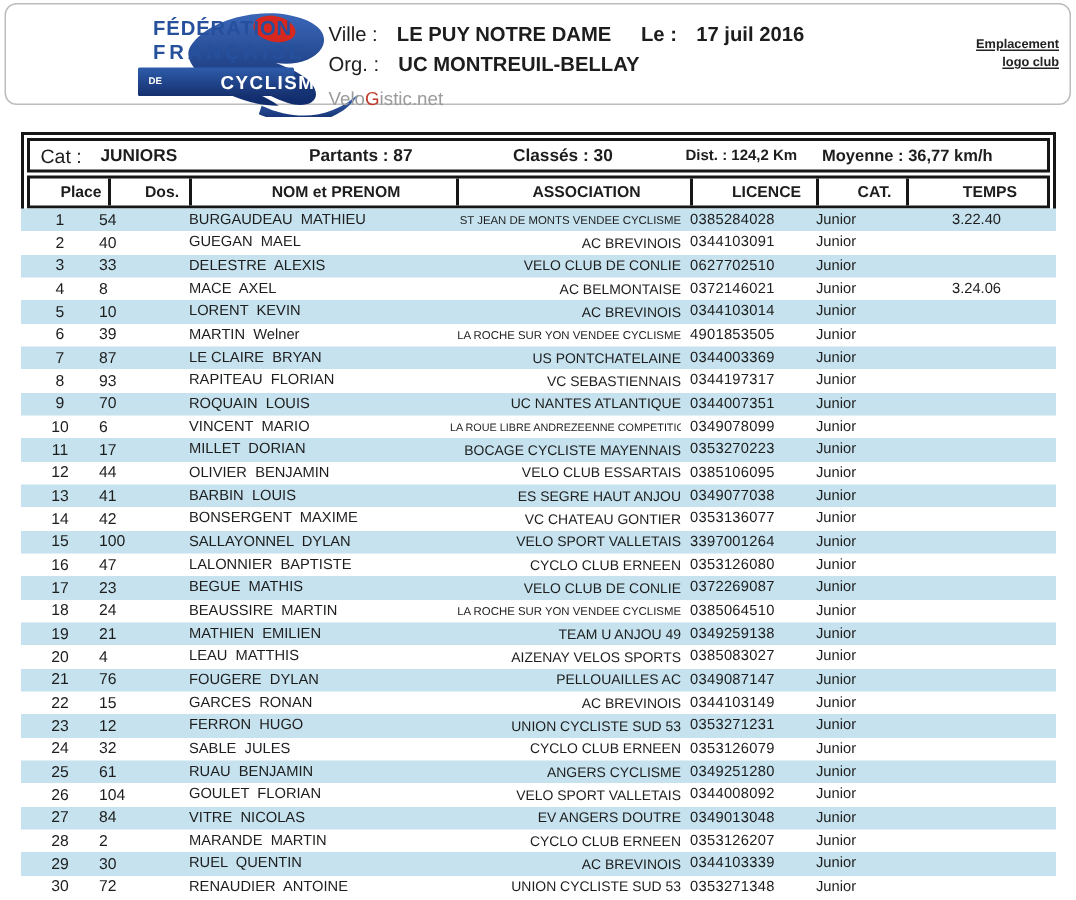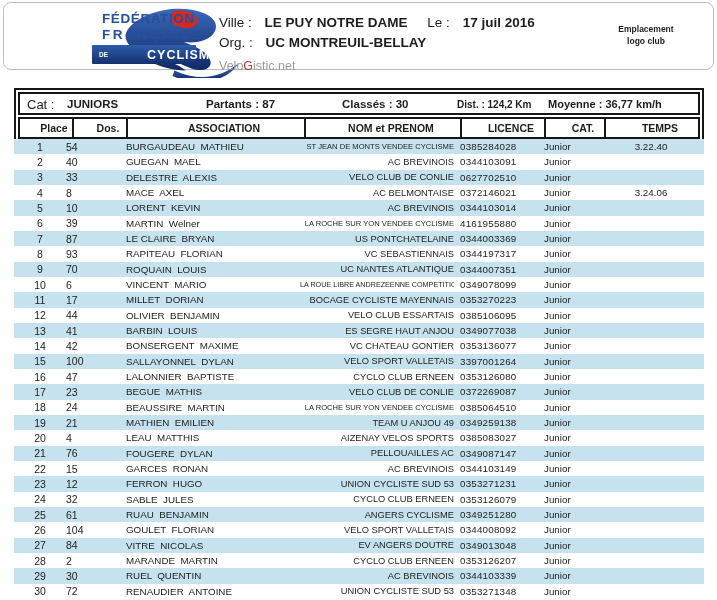--- a/index.html
+++ b/index.html
@@ -21,25 +21,25 @@
   .logo-bar{margin-top:3px;margin-left:-10px;width:104px;height:19px;
     background:linear-gradient(180deg,#2e5cab,var(--logo-bar-dark));
     display:flex;align-items:center;padding-left:7px;border-radius:1px;gap:36px;}
   .logo-de{font-size:6.5px;font-weight:700;color:#fff;margin-right:3px;line-height:1;}
   .logo-cyc{font-size:12.5px;font-weight:700;color:#fff;letter-spacing:1px;}
   .swoosh{position:absolute;left:112px;top:3px;width:132px;height:72px;}
   .meta{position:absolute;left:215px;top:12px;font-size:13.5px;white-space:nowrap;}
   .meta-line{margin-bottom:5px;}
   .meta-label{font-weight:400;}
   .meta-value{font-weight:700;margin-left:9px;}
-  .date-label{margin-left:16px;font-weight:400;margin-top:16px;}
+  .date-label{margin-left:16px;font-weight:700;margin-top:16px;}
   .watermark{position:absolute;left:215px;top:56px;font-size:12.5px;color:var(--watermark-gray);}
   .watermark .g{color:var(--watermark-red);}
-  .emplacement{position:absolute;left:582px;top:21px;width:120px;text-align:center;
-    font-size:8.5px;font-weight:700;line-height:1.4;color:#222;}
+  .emplacement{position:absolute;left:582px;top:21px;width:120px;text-align:right;
+    font-size:8.5px;font-weight:700;line-height:1.4;color:#222;text-decoration:underline;}
 
   
   .head-block{position:absolute;left:14px;top:88px;width:690px;
     border:2px solid var(--border-black);padding:2px;background:#fff;}
   .cat-bar{position:relative;border:2px solid var(--border-black);height:23px;margin-bottom:2px;}
   .cat-bar span{position:absolute;top:50%;transform:translateY(-50%);white-space:nowrap;}
   .cat-label{left:7px;font-size:13px;font-weight:400;}
   .cat-value{left:47px;font-size:11.5px;font-weight:700;}
   .s-partants{left:186px;font-size:11.5px;font-weight:700;}
   .s-classes{left:322px;font-size:11.5px;font-weight:700;}
@@ -115,22 +115,22 @@
       <span class="cat-label">Cat :</span>
       <span class="cat-value">JUNIORS</span>
       <span class="s-partants">Partants : 87</span>
       <span class="s-classes">Classés : 30</span>
       <span class="s-dist">Dist. : 124,2 Km</span>
       <span class="s-moyenne">Moyenne : 36,77 km/h</span>
     </div>
     <div class="col-head">
       <div class="hcell">Place</div>
       <div class="hcell">Dos.</div>
+      <div class="hcell">NOM et PRENOM</div>
       <div class="hcell">ASSOCIATION</div>
-      <div class="hcell">NOM et PRENOM</div>
       <div class="hcell">LICENCE</div>
       <div class="hcell">CAT.</div>
       <div class="hcell">TEMPS</div>
     </div>
   </div>
 
   <div class="rows" id="rows">
       <div class="row alt">
       <div class="c-place">1</div>
       <div class="c-dos">54</div>
@@ -174,21 +174,21 @@
       <div class="c-assoc">AC BREVINOIS</div>
       <div class="c-lic">0344103014</div>
       <div class="c-cat">Junior</div>
       <div class="c-time"></div>
     </div>
       <div class="row">
       <div class="c-place">6</div>
       <div class="c-dos">39</div>
       <div class="c-name">MARTIN  Welner</div>
       <div class="c-assoc small">LA ROCHE SUR YON VENDEE CYCLISME</div>
-      <div class="c-lic">4161955880</div>
+      <div class="c-lic">4901853505</div>
       <div class="c-cat">Junior</div>
       <div class="c-time"></div>
     </div>
       <div class="row alt">
       <div class="c-place">7</div>
       <div class="c-dos">87</div>
       <div class="c-name">LE CLAIRE  BRYAN</div>
       <div class="c-assoc">US PONTCHATELAINE</div>
       <div class="c-lic">0344003369</div>
       <div class="c-cat">Junior</div>

